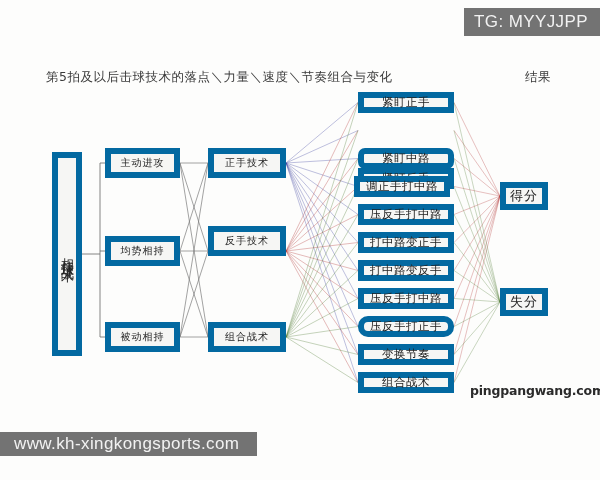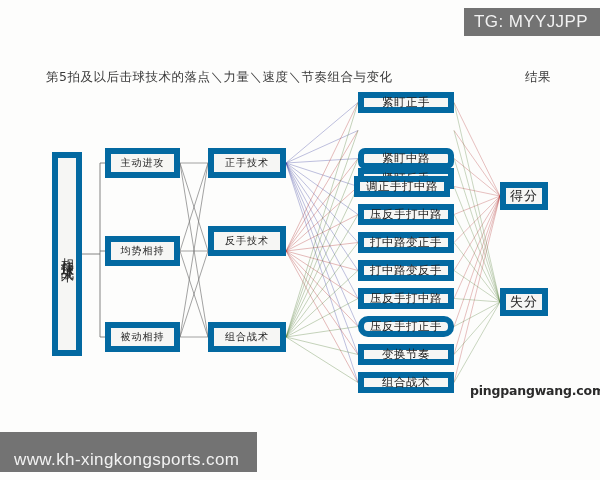--- a/index.html
+++ b/index.html
@@ -35,21 +35,21 @@
     right: 0px;
     top: 8px;
     height: 28px;
     padding: 0 12px 0 10px;
     font-size: 17px;
   }
   #wm-site {
     left: 0px;
     top: 432px;
     height: 24px;
-    padding: 16px 18px 0 14px;
+    padding: 0 18px 0 14px;
     font-size: 17px;
   }
   #wm-ppw {
     position: absolute;
     left: 470px;
     top: 383px;
     font-family: "DejaVu Sans", sans-serif;
     font-weight: bold;
     font-size: 12.5px;
     color: #2b2b2b;

